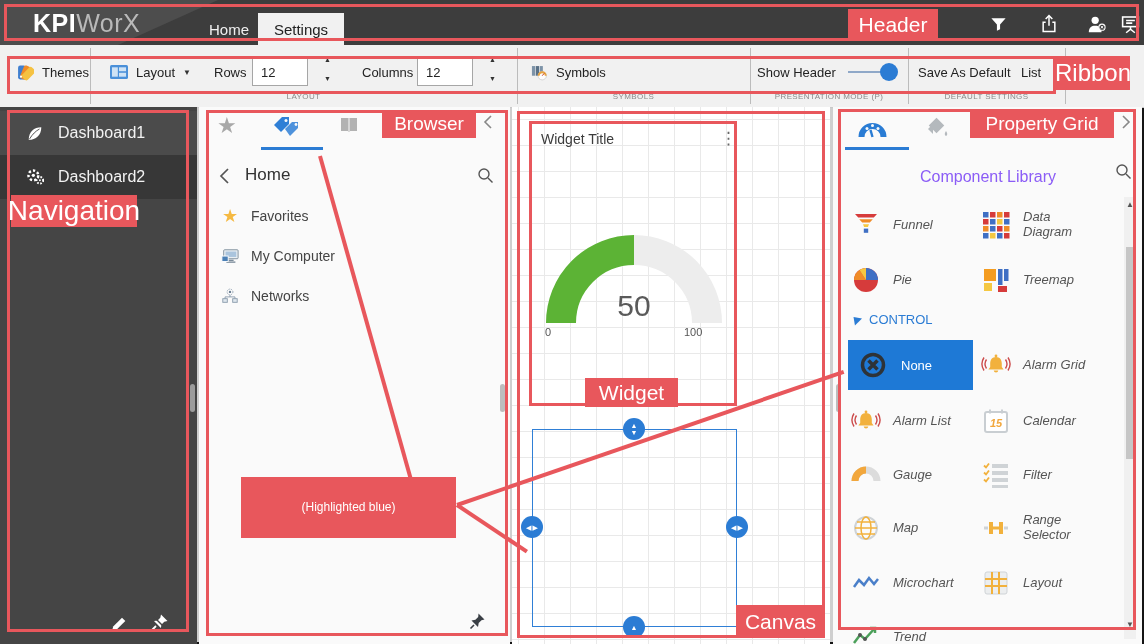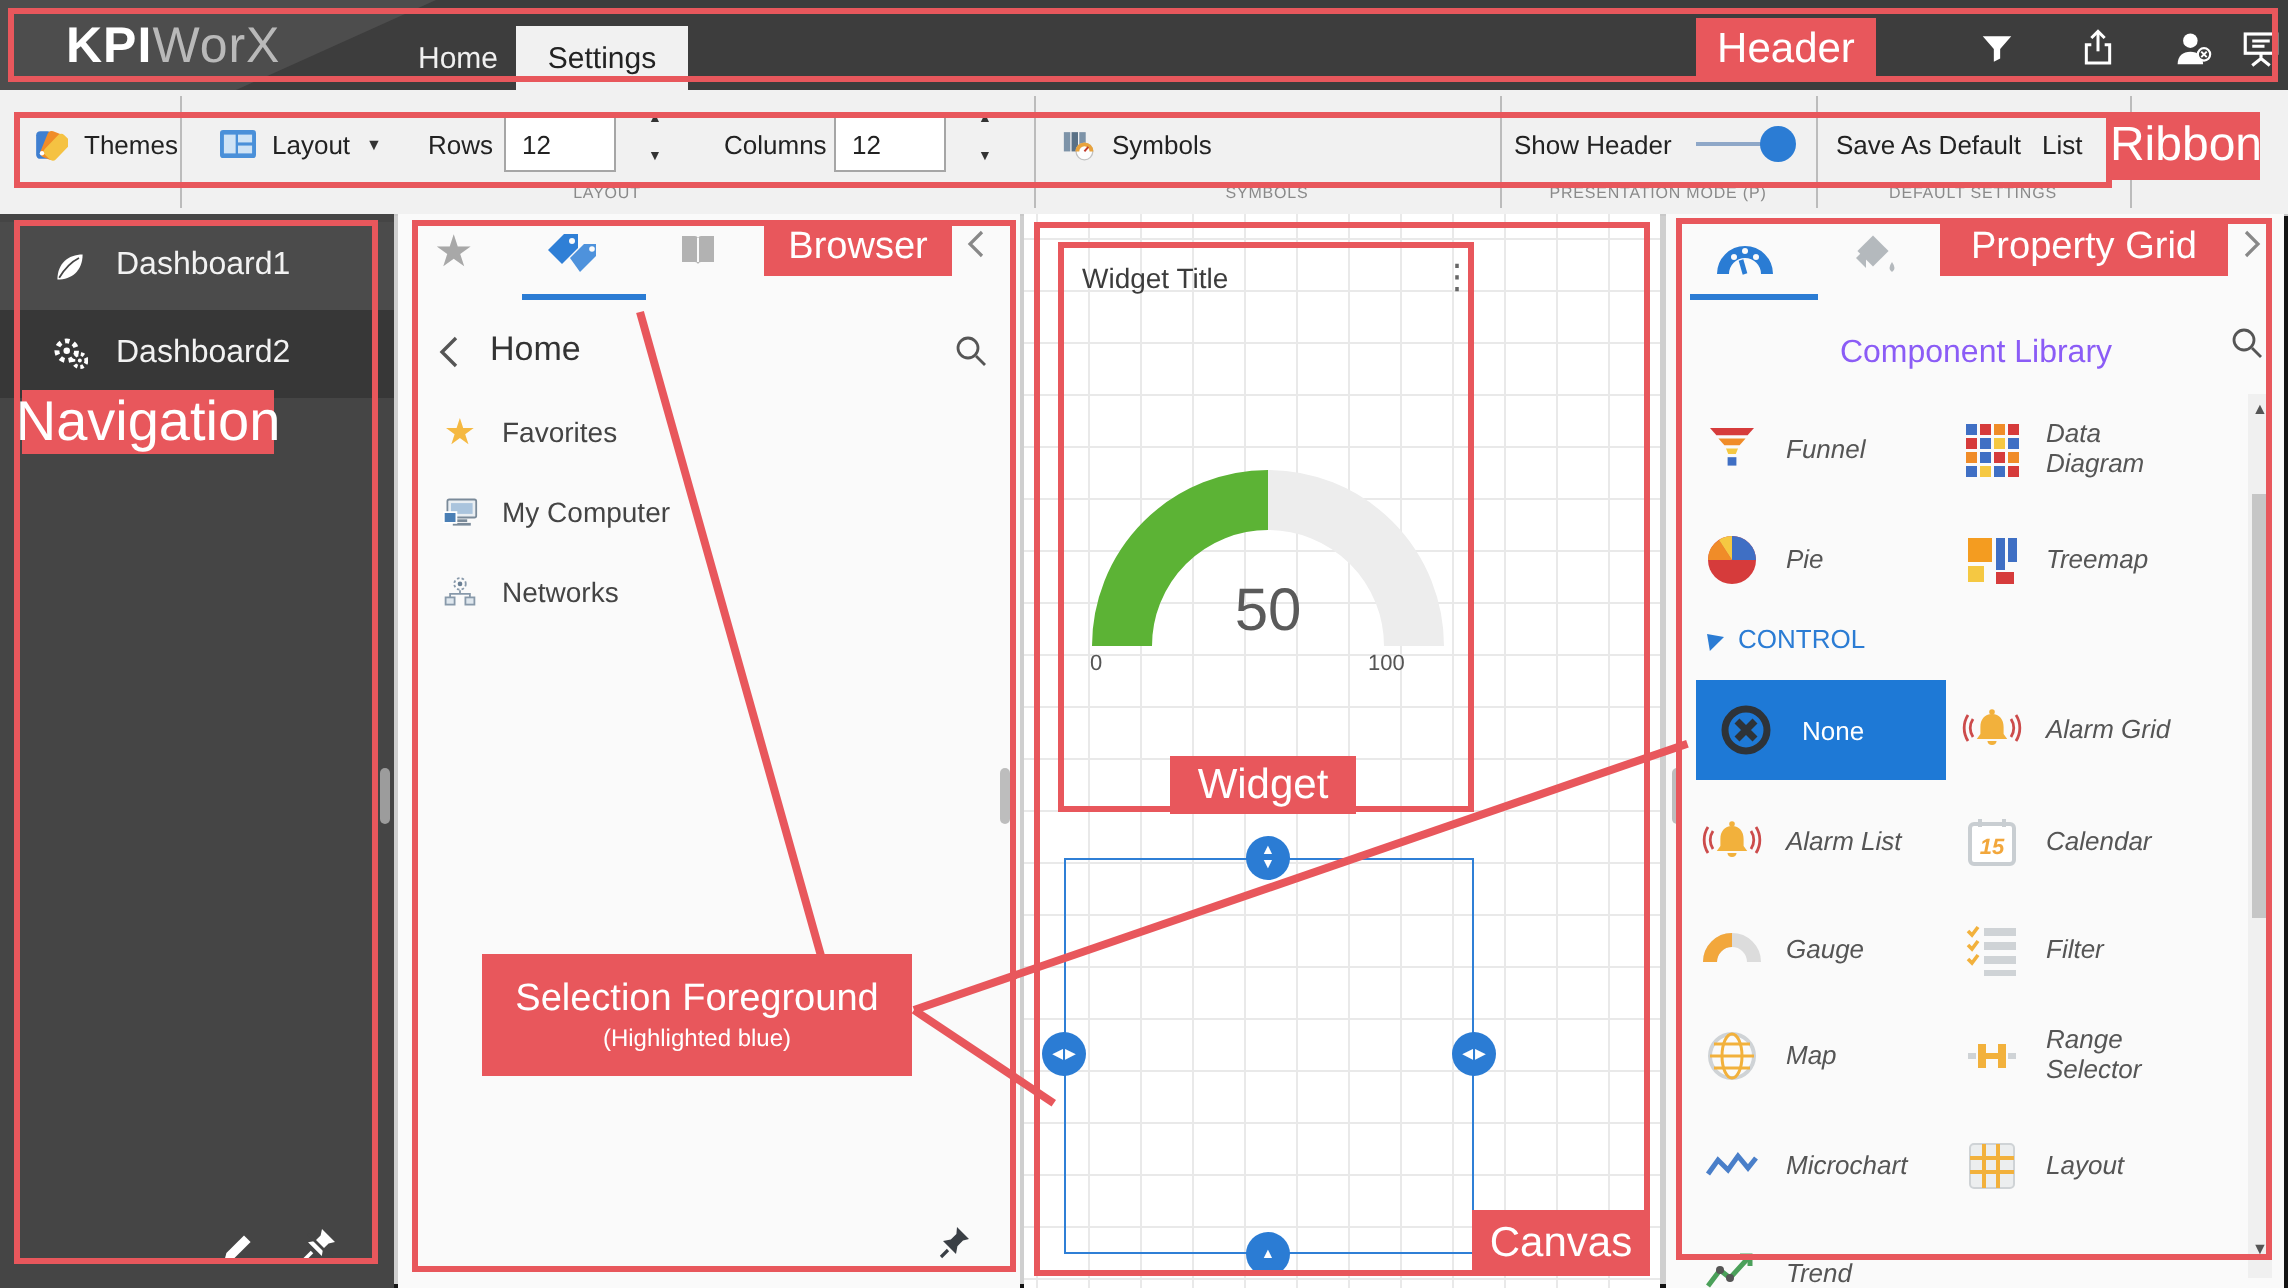--- a/index.html
+++ b/index.html
@@ -597,17 +597,16 @@
   <div class="ann-label" style="left:585px;top:378px;width:93px;height:29px;font-size:21px">Widget</div>
 
   <div class="ann-rect" style="left:838px;top:109px;width:292px;height:515px"></div>
   <div class="ann-label" style="left:970px;top:110px;width:144px;height:28px;font-size:19px">Property Grid</div>
 
   <div class="ann-line" style="left:320px;top:154px;width:336px;transform:rotate(74.3deg)"></div>
   <div class="ann-line" style="left:457px;top:503px;width:409px;transform:rotate(-19deg)"></div>
   <div class="ann-line" style="left:457px;top:503px;width:84px;transform:rotate(33.7deg)"></div>
 
   <div class="ann-label" style="left:241px;top:477px;width:215px;height:61px;flex-direction:column;line-height:1.25">
-    <span style="font-size:19px">Selection Foreground</span>
     <span style="font-size:12px">(Highlighted blue)</span>
   </div>
 
 </div>
 
 </body></html>

